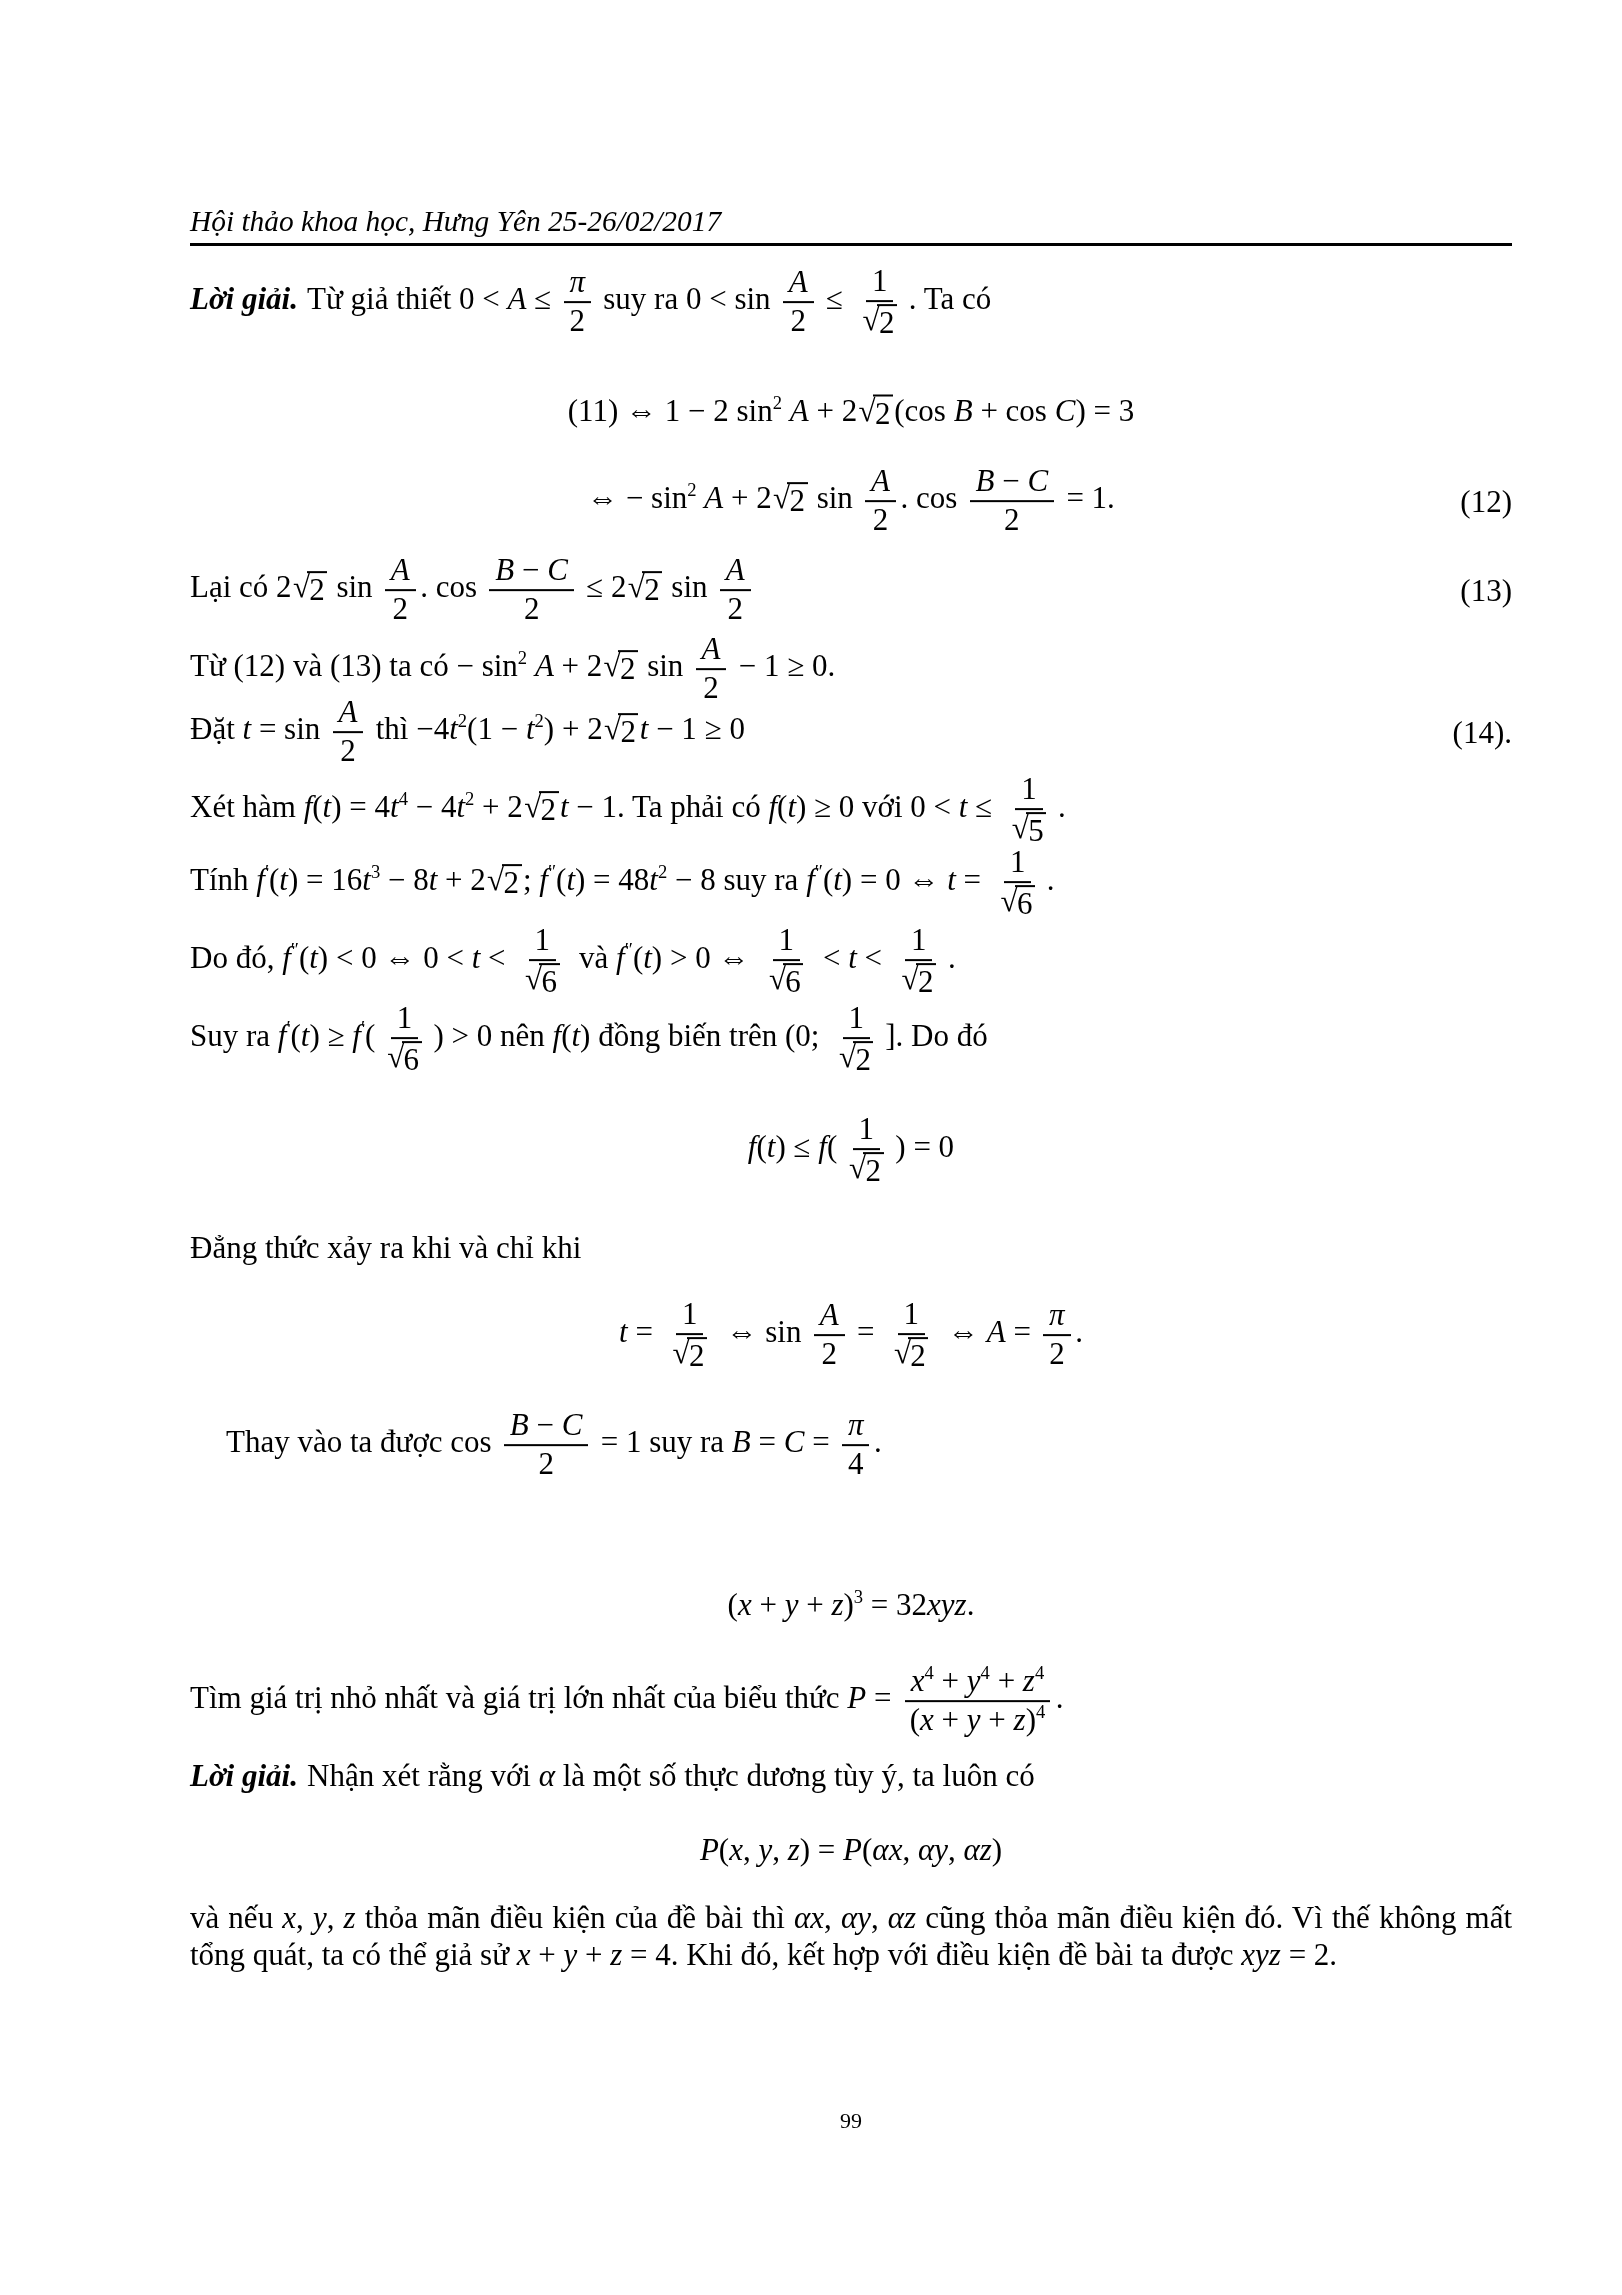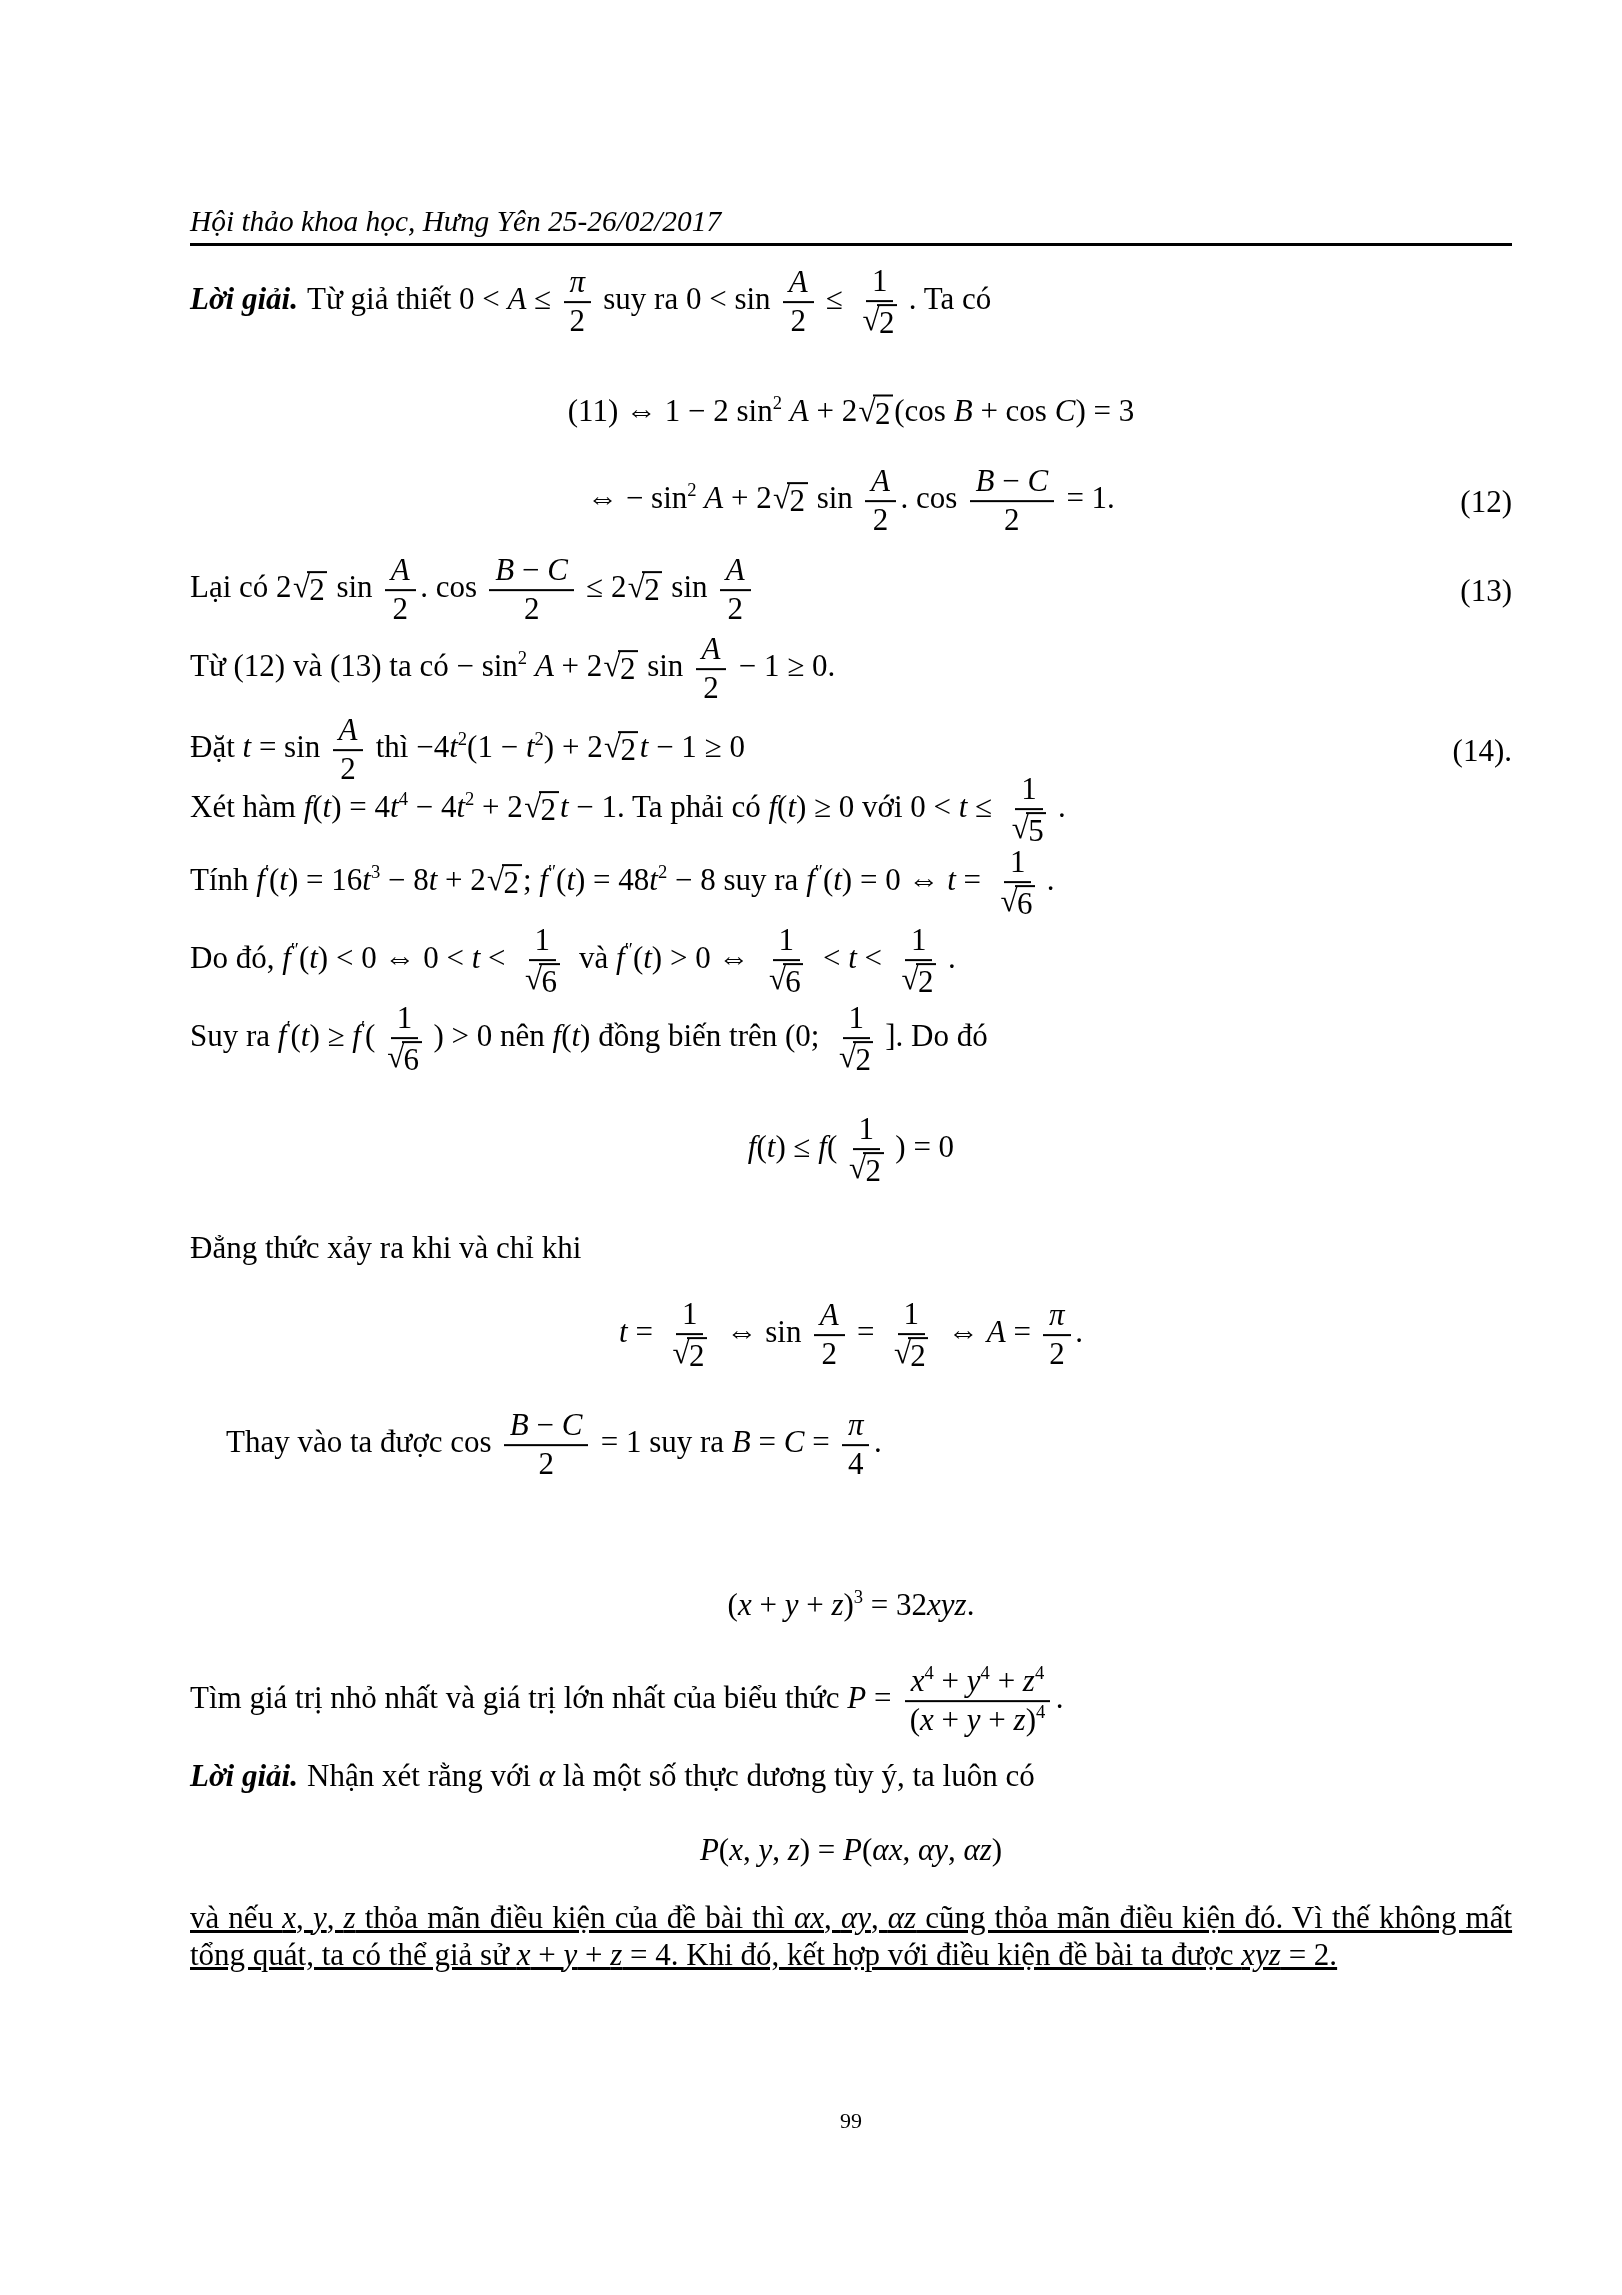--- a/index.html
+++ b/index.html
@@ -31,21 +31,21 @@
   }
   .row.center { justify-content:center; }
   .row .eqnum {
     position:absolute; right:0; top:50%; transform:translateY(-50%);
     line-height:39px;
   }
   .mathline { display:inline-block; }
 
   .para {
     position:absolute; left:190px; right:111px; top:1899px;
-    text-align:justify; line-height:37px;text-decoration:underline;
+    text-align:justify; line-height:37px;
   }
 
   .pagenum {
     position:absolute; top:2108px; left:190px; right:111px;
     text-align:center; font-size:22px;
   }
 
   
   .bi   { font-weight:bold; font-style:italic; margin-right:9.2px; }
   .bold { font-weight:bold; }
@@ -134,21 +134,21 @@
   <div class="row" style="top:669px">
     <span class="mathline">Từ (12) và (13) ta có − sin<sup class="msup">2</sup> <span class="ital">A</span> + 2<span class="msqrt">
           <span class="rad">√</span>
           <span class="radbody">2</span>
         </span> sin <span class="mfrac">
           <span class="num"><span class="ital">A</span></span>
           <span class="den">2</span>
         </span> − 1 ≥ 0.</span>
   </div>
 
-  <div class="row" style="top:750px">
+  <div class="row" style="top:732px">
     <span class="mathline">Đặt <span class="ital">t</span> = sin <span class="mfrac">
           <span class="num"><span class="ital">A</span></span>
           <span class="den">2</span>
         </span> thì −4<span class="ital">t</span><sup class="msup">2</sup>(1 − <span class="ital">t</span><sup class="msup">2</sup>) + 2<span class="msqrt">
           <span class="rad">√</span>
           <span class="radbody">2</span>
         </span><span class="ital">t</span> − 1 ≥ 0</span>
     <span class="eqnum">(14).</span>
   </div>
 

